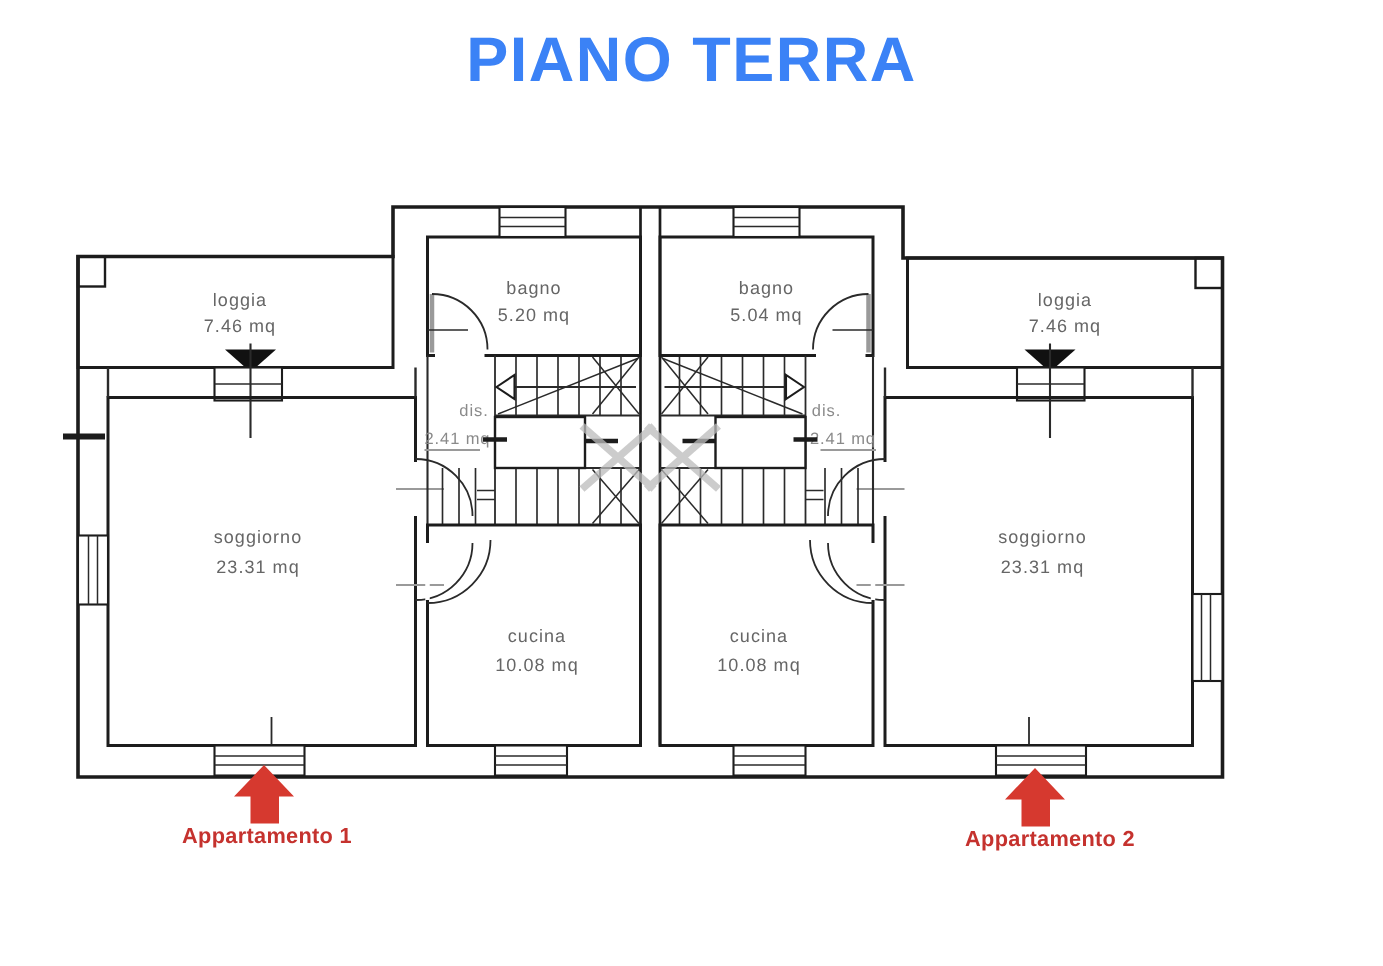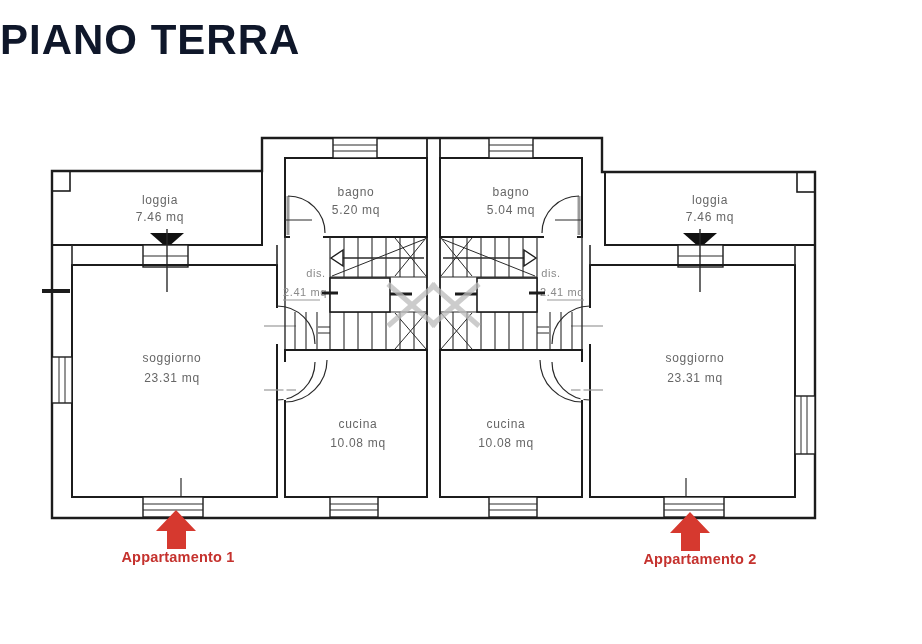--- a/index.html
+++ b/index.html
@@ -1,23 +1,23 @@
 <!DOCTYPE html>
 <html><head>
 <meta charset="utf-8">
 <style>
   html,body{margin:0;padding:0;background:#ffffff;}
   .page{
     position:relative;width:922px;height:644px;background:#ffffff;overflow:hidden;
     font-family:"Liberation Sans",sans-serif;
   }
   .title{
-    position:absolute;top:16px;left:0;width:100%;text-align:left;
+    position:absolute;top:16px;left:0;width:100%;text-align:center;
     font-family:"Liberation Sans",sans-serif;
-    font-size:42px;font-weight:800;letter-spacing:1px;color:#0f172a;
+    font-size:42px;font-weight:800;letter-spacing:1px;color:#3b82f6;
   }
   svg{position:absolute;top:0;left:0;}
   svg text{font-family:"Liberation Sans",sans-serif;}
   .room-label{fill:#666666;font-size:12px;letter-spacing:0.7px;}
   .room-label-small{fill:#8a8a8a;font-size:11px;letter-spacing:0.6px;}
   .apt-label{fill:#c5322e;font-size:14.5px;font-weight:bold;letter-spacing:0.2px;}
   .wall{stroke:#1c1c1c;fill:none;}
   .thin{stroke:#2a2a2a;fill:none;}
   .gray{stroke:#9a9a9a;fill:none;}
   .wm{stroke:#bcbcbc;fill:none;opacity:0.75;}

